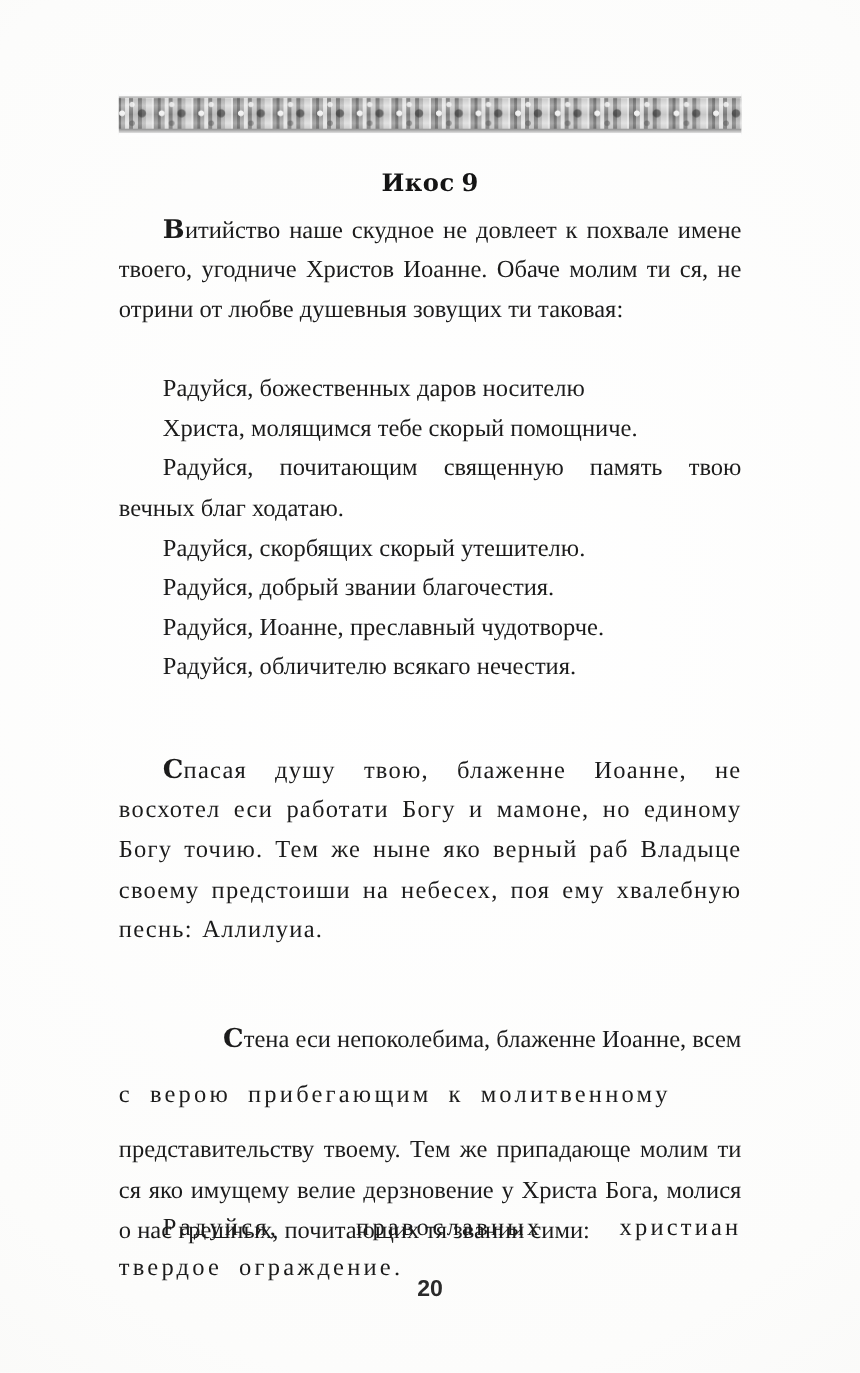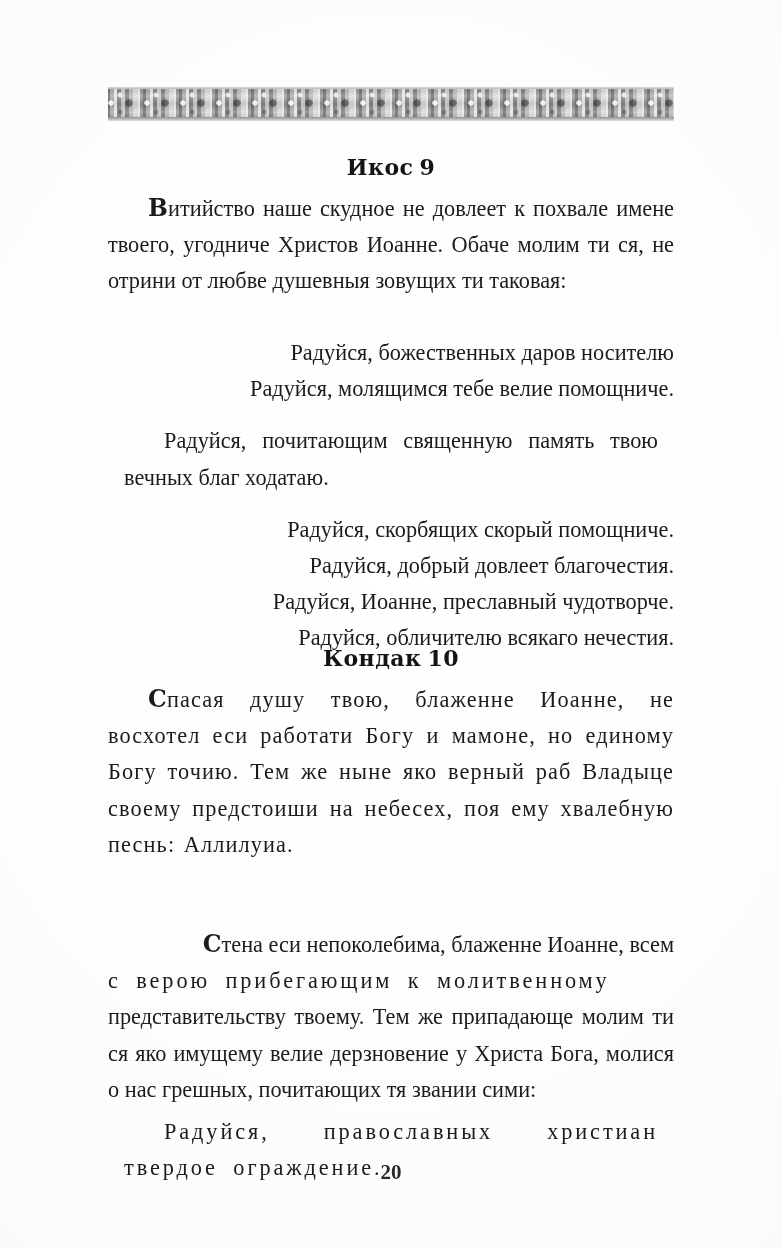--- a/index.html
+++ b/index.html
@@ -110,45 +110,45 @@
   
   p.body {
     margin: 0;
     font-size: 22.3px;
     line-height: 36.2px;
     text-align: justify;
     text-indent: 40px;
     color: #1b1b1b;
     hyphens: none;
   }
-  p.body.noindent { text-indent: 0; }
+  p.body.noindent { text-indent: 0; margin-top: 14px; }
 
   .dropcap {
     font-family: "DejaVu Serif", "Liberation Serif", serif;
     font-weight: bold;
     font-size: 23.5px;
     letter-spacing: 0.2px;
   }
 
   
   .wide-1 { letter-spacing: 2.9px; word-spacing: 7px; }
   .wide-2 { letter-spacing: 1.1px; word-spacing: 2px; }
 
   
   .praise-line {
     margin: 0;
     font-size: 22.3px;
     line-height: 36.2px;
     text-indent: 40px;
-    text-align: right;
+    text-align: left;
     white-space: nowrap;
     color: #1b1b1b;
   }
   .praise-wrap {
-    margin: 16px;
+    margin: 0;
     font-size: 22.3px;
     line-height: 36.2px;
     text-indent: 40px;
     text-align: justify;
     color: #1b1b1b;
   }
 
   
   #ikos9-heading  { position: absolute; left: 0; top: 154px;  width: 566px; }
   #ikos9-body     { position: absolute; left: 0; top: 190px;  width: 566px; }
@@ -162,21 +162,21 @@
   #ikos10-praises { position: absolute; left: 0; top: 1098px; width: 566px; }
 
   .page-number {
     position: absolute;
     left: 0;
     top: 1160px;
     width: 566px;
     text-align: center;
     font-size: 21px;
     font-weight: bold;
-    font-family: Liberation Serif, serif;
+    font-family: Liberation Sans, sans-serif;
     color: #2a2a2a;
   }
 </style>
 </head>
 <body>
 
 <div class="page">
   <div class="content">
 
     <div class="ornament-wrap">
@@ -184,31 +184,28 @@
     </div>
 
     <h2 class="heading" id="ikos9-heading">
       <span>Икос</span><span class="num">9</span>
     </h2>
 
     <p class="body" id="ikos9-body"><span class="dropcap">В</span><span>итийство наше скудное не довлеет к похвале имене твоего, угодниче Христов Иоанне. Обаче молим ти ся, не отрини от любве душевныя зовущих ти таковая:</span></p>
 
     <div id="ikos9-praises">
       <p class="praise-line">Радуйся, божественных даров носителю</p>
-      <p class="praise-line">Радуйся, молящимся тебе велие помощниче.</p>
+      <p class="praise-line">Христа, молящимся тебе скорый помощниче.</p>
       <p class="praise-wrap">Радуйся, почитающим священную память твою вечных благ ходатаю.</p>
-      <p class="praise-line">Радуйся, скорбящих скорый помощниче.</p>
-      <p class="praise-line">Радуйся, добрый довлеет благочестия.</p>
+      <p class="praise-line">Радуйся, скорбящих скорый утешителю.</p>
+      <p class="praise-line">Радуйся, добрый звании благочестия.</p>
       <p class="praise-line">Радуйся, Иоанне, преславный чудотворче.</p>
       <p class="praise-line">Радуйся, обличителю всякаго нечестия.</p>
     </div>
 
-    <h2 class="heading" id="kondak10-heading">
-      <span>Кондак</span><span class="num">10</span>
-    </h2>
 
     <p class="body wide-2" id="kondak10-body"><span class="dropcap">С</span><span>пасая душу твою, блаженне Иоанне, не восхотел еси работати Богу и мамоне, но единому Богу точию. Тем же ныне яко верный раб Владыце своему предстоиши на небесех, поя ему хвалебную песнь: Аллилуиа.</span></p>
 
 
     <div id="ikos10-body">
       <p class="body" style="text-align:right;"><span class="dropcap">С</span><span>тена еси непоколебима, блаженне Иоанне, всем</span></p>
       <p class="body noindent wide-1" style="text-align:justify;">с верою прибегающим к молитвенному</p>
       <p class="body noindent">представительству твоему. Тем же припадающе молим ти ся яко имущему велие дерзновение у Христа Бога, молися о нас грешных, почитающих тя звании сими:</p>
     </div>
 

